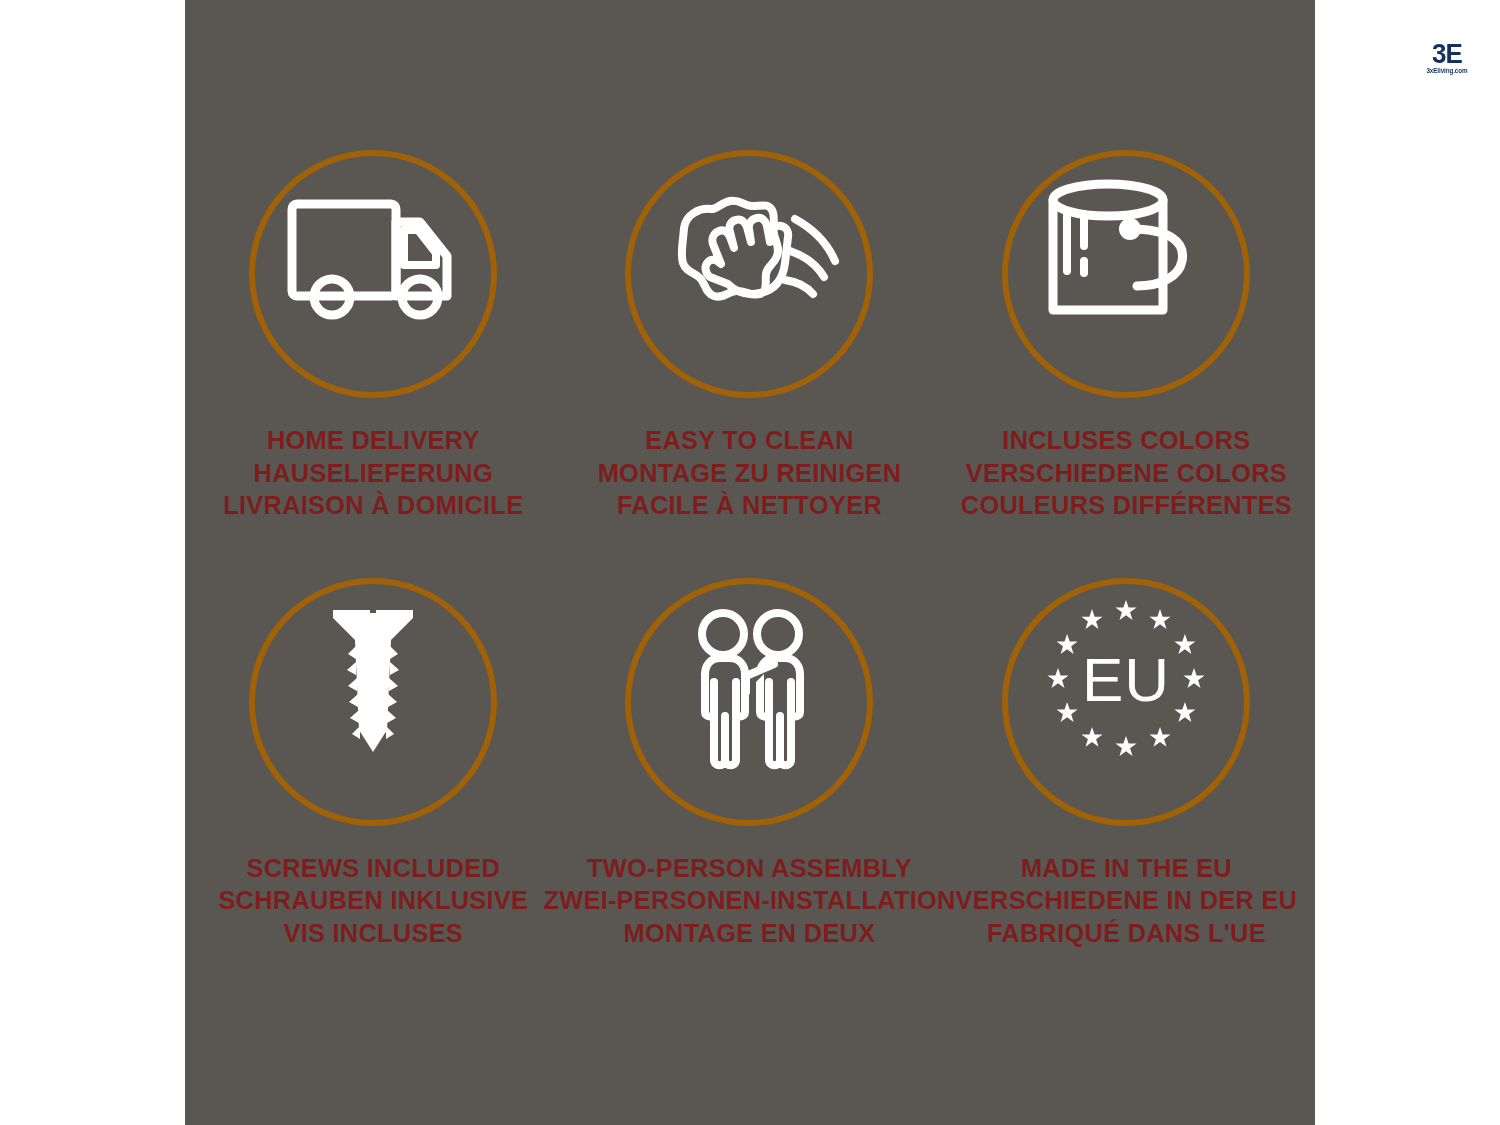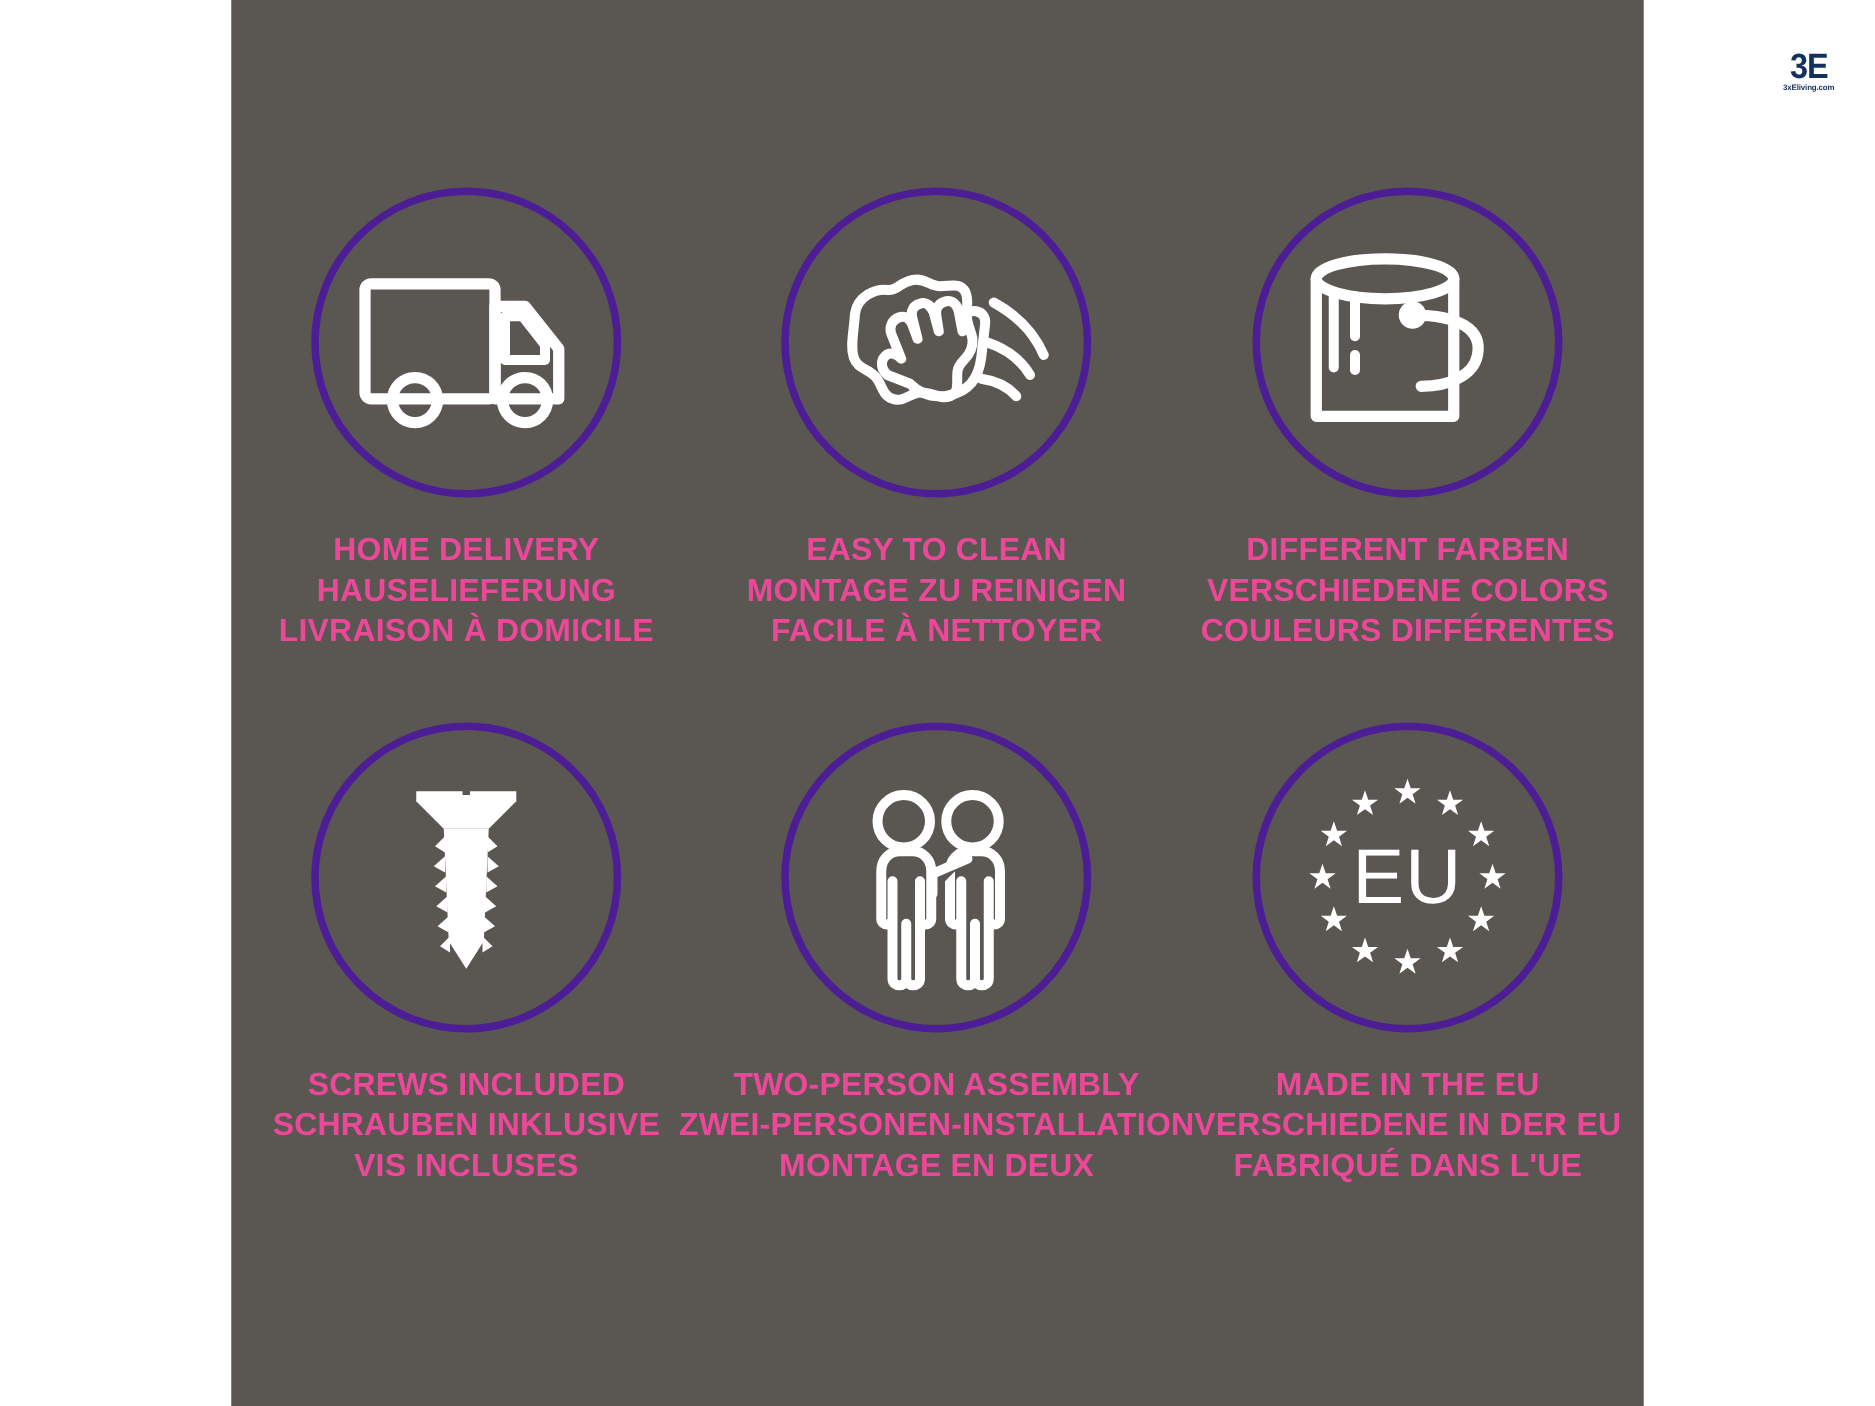--- a/index.html
+++ b/index.html
@@ -77,33 +77,32 @@
   .cell {
     display: flex;
     flex-direction: column;
     align-items: center;
   }
 
   .icon-circle {
     width: 248px;
     height: 248px;
     border-radius: 50%;
-    border: 6px solid #4c1d95;
+    border: 6px solid #a16207;
     display: flex;
-    align-items: center;
     justify-content: center;
     flex: 0 0 auto;
   }
 
   .icon-circle svg { display: block; }
 
   .caption {
     margin-top: 26px;
     text-align: center;
-    color: #ec4899;
+    color: #7f1d1d;
     font-weight: bold;
     font-size: 25.5px;
     line-height: 1.28;
     letter-spacing: 0.2px;
     white-space: nowrap;
   }
   .caption .line { display: block; }
 </style>
 </head>
 <body>
@@ -188,21 +187,21 @@
 
             <path d="M36 57 v58" stroke-width="8"></path>
             <path d="M53 58 v32" stroke-width="8"></path>
             <path d="M53 105 v12" stroke-width="8"></path>
           </g>
 
           <circle cx="99" cy="73" r="11" fill="#ffffff"></circle>
         </svg>
       </div>
       <div class="caption">
-        <span class="line">DIFFERENT FARBEN</span>
+        <span class="line">INCLUSES COLORS</span>
         <span class="line">VERSCHIEDENE COLORS</span>
         <span class="line">COULEURS DIFFÉRENTES</span>
       </div>
     </div>
 
     <div class="cell">
       <div class="icon-circle">
         <svg width="190" height="190" viewBox="0 0 190 190">
           <g fill="#ffffff" stroke="none">
 

